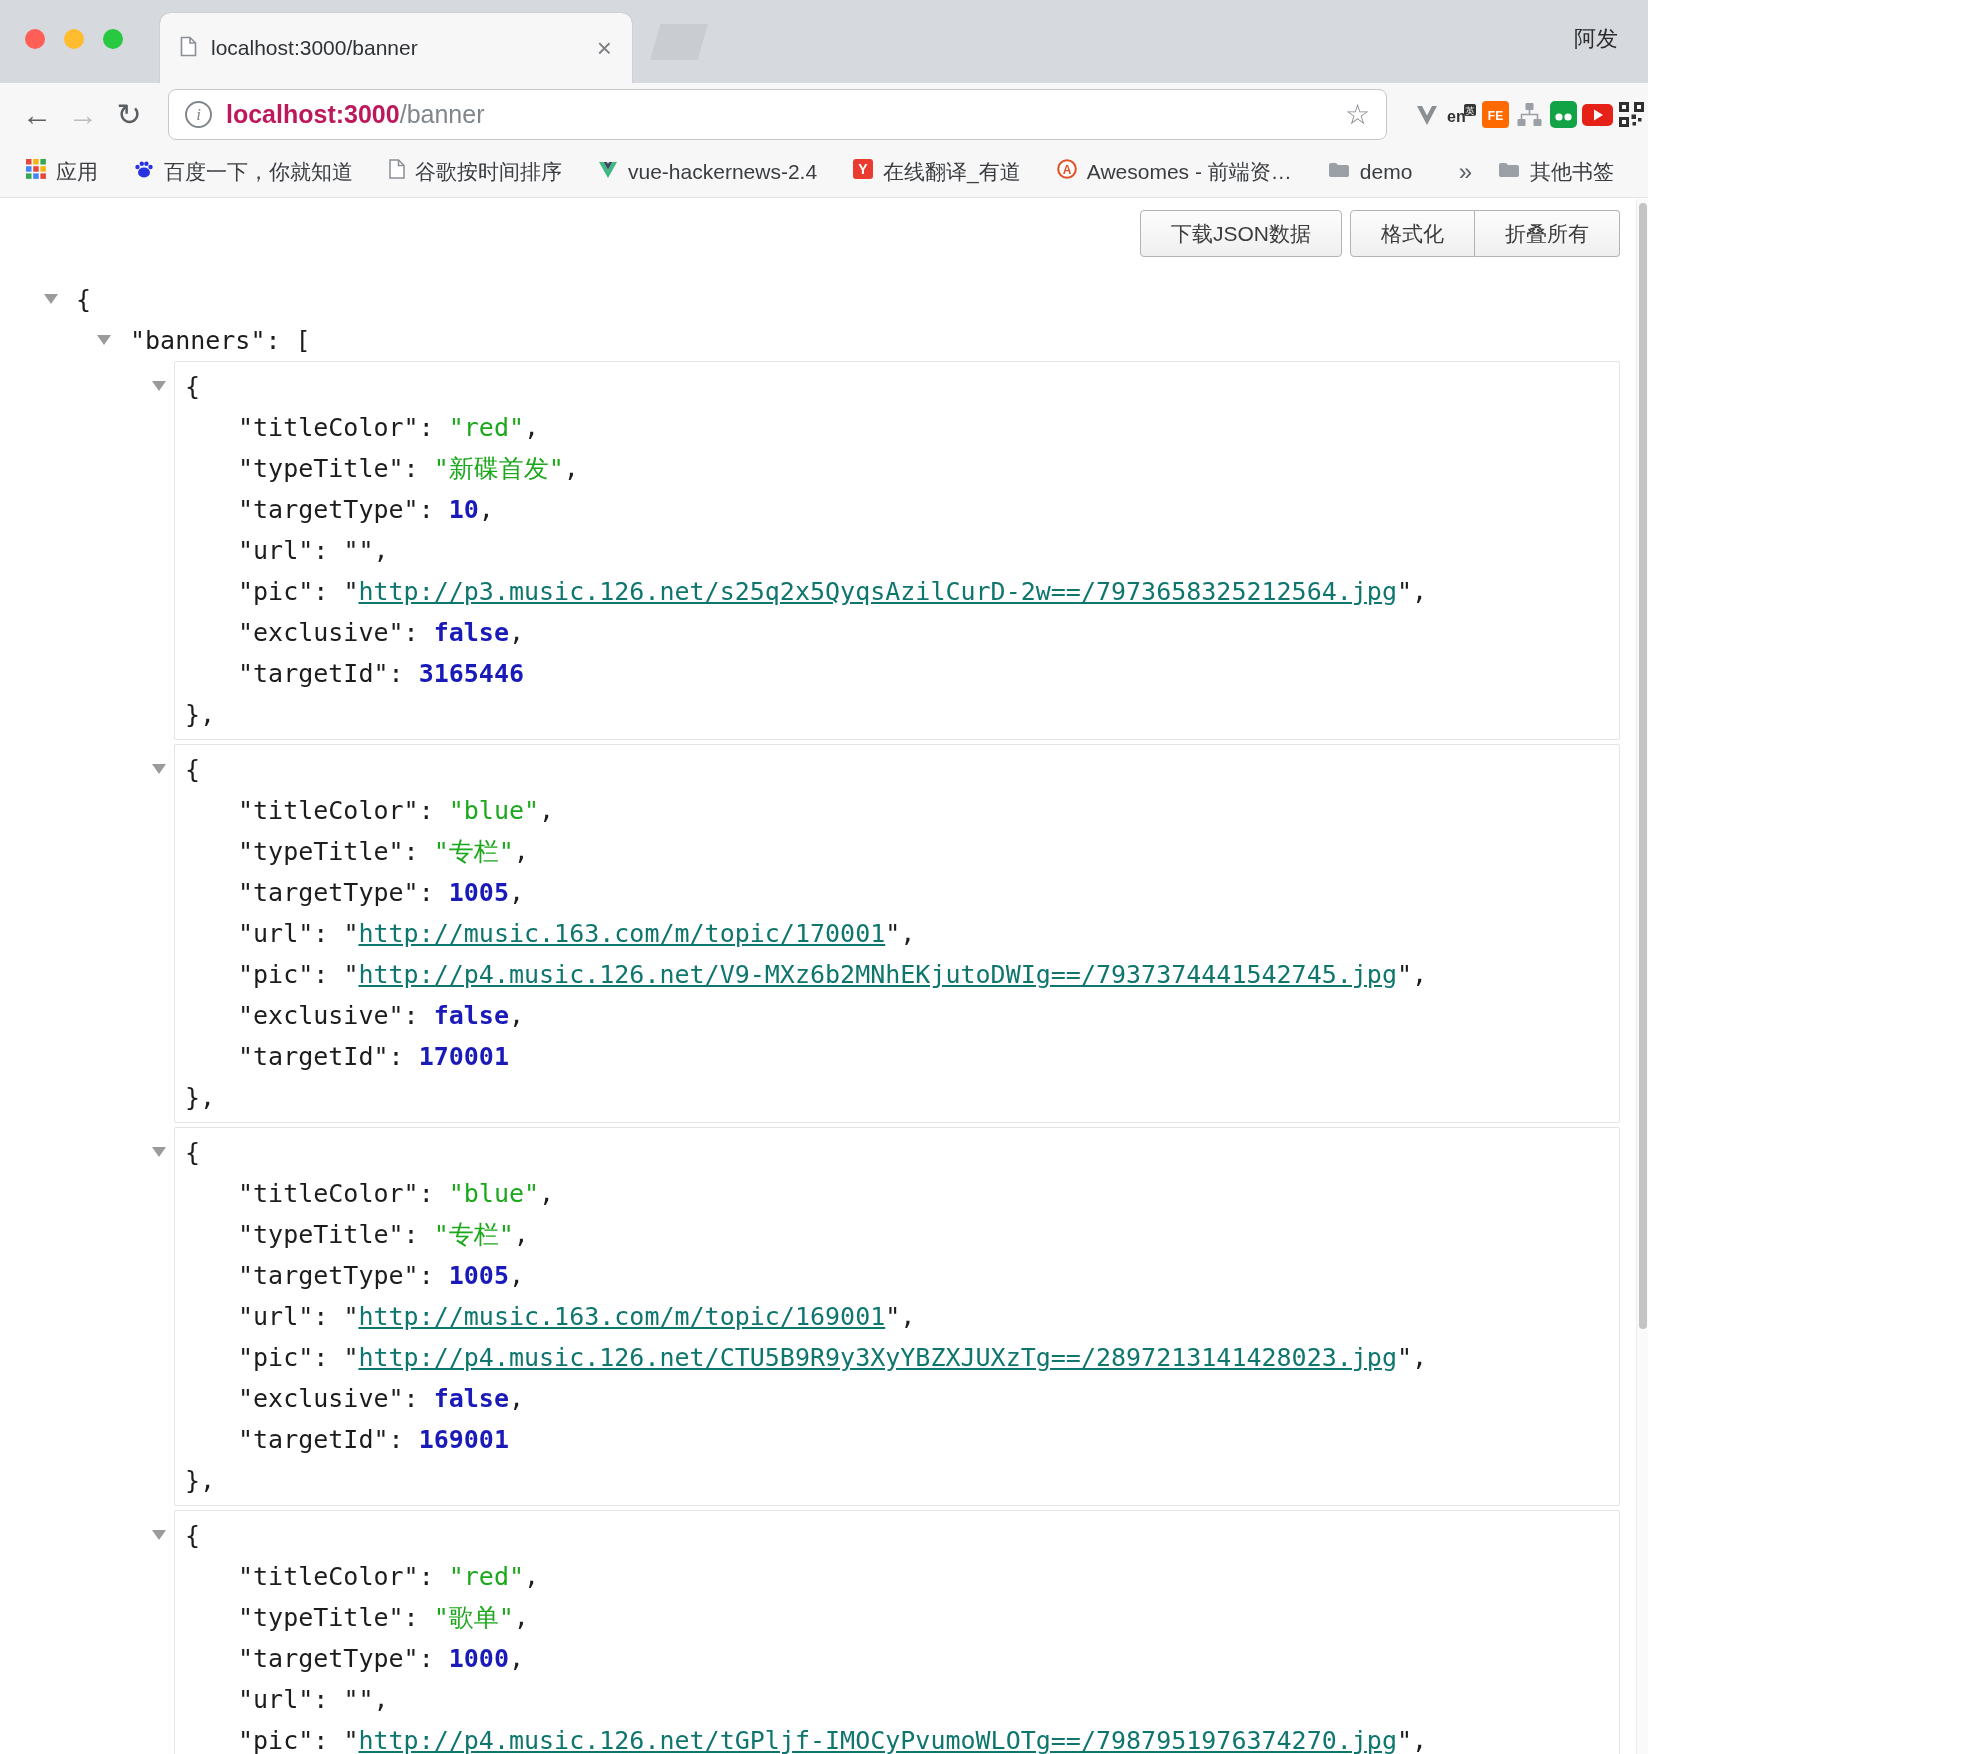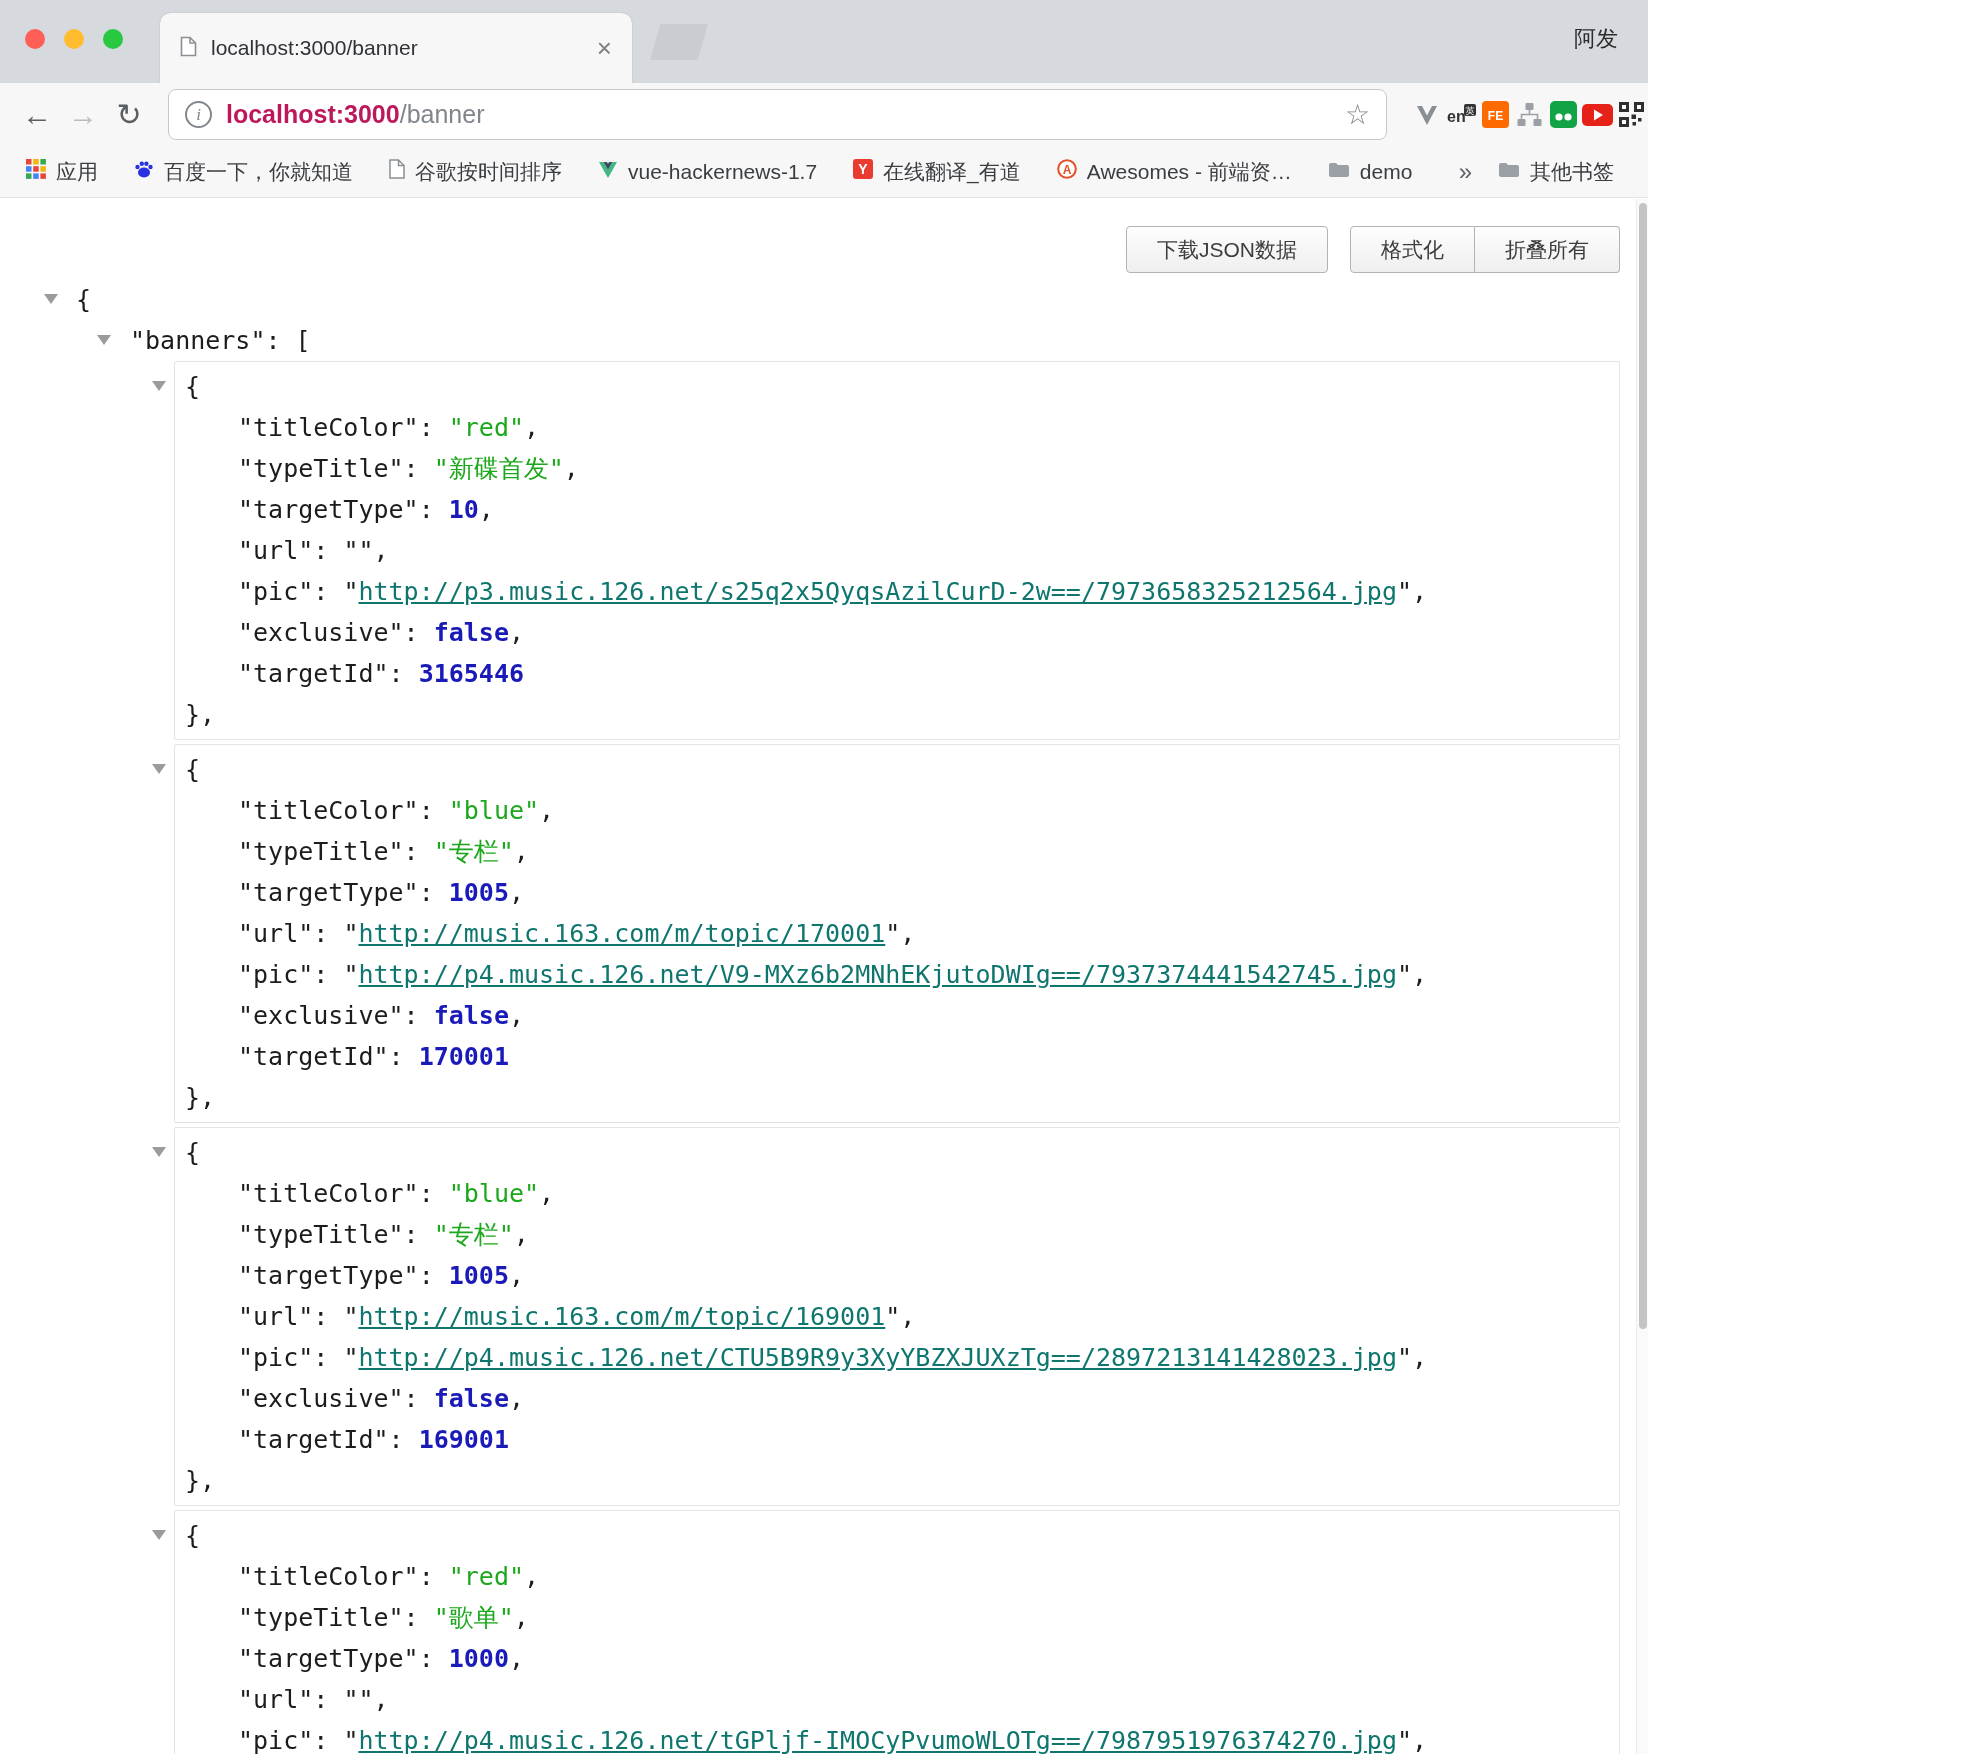--- a/index.html
+++ b/index.html
@@ -44,21 +44,21 @@
   .bookmarks{position:absolute;top:146px;left:0;right:0;height:52px;background:#f7f7f7;
              border-bottom:1px solid #e3e3e3;display:flex;padding:0 26px;
              font-size:21px;color:#3a3d41}
   .bm{display:flex;align-items:center;gap:10px;margin-right:36px;white-space:nowrap}
   .bm-right{margin-left:auto;display:flex;align-items:center;gap:26px}
   .bm-right .bm{margin-right:8px}
   .chev{font-size:24px;color:#5f6368}
 
   
   .content{position:absolute;top:199px;left:0;right:0;bottom:0;background:#fff}
-  .actionbar{position:absolute;top:27px;right:28px;display:flex;gap:22px}
+  .actionbar{position:absolute;top:11px;right:28px;display:flex;gap:8px}
   .btn{height:47px;font-size:21px;color:#3c3c3c;background:linear-gradient(#fdfdfd,#efefef);
        border:1px solid #b3b3b3;border-radius:4px;padding:0 30px;display:flex;align-items:center;
        font-family:"Liberation Sans",sans-serif}
   .seg{display:flex}
   .seg .btn:first-child{border-radius:4px 0 0 4px}
   .seg .btn:last-child{border-radius:0 4px 4px 0;border-left:none}
 
   
   .json{position:absolute;top:80px;left:0;right:0;bottom:0;overflow:hidden;
         font-family:"DejaVu Sans Mono",monospace;font-size:25px;color:#1c1c1c}
@@ -230,21 +230,21 @@
               <path d="M1 1 h8.5 l5.5 5.5 v12.5 H1 z" fill="#fff" stroke="#8a9095" stroke-width="1.5"></path>
               <path d="M9.5 1 v5.5 H15" fill="none" stroke="#8a9095" stroke-width="1.5"></path>
             </svg></span>
           <span>谷歌按时间排序</span>
         </span>
         <span class="bm">
           <span class="bmicon"><svg width="20" height="18" viewBox="0 0 20 18">
               <path d="M1 1 L10 17 L19 1 H14.3 L10 8.8 L5.7 1 z" fill="#41b883"></path>
               <path d="M5.7 1 L10 8.8 L14.3 1 H11 L10 3 L9 1 z" fill="#35495e"></path>
             </svg></span>
-          <span>vue-hackernews-1.7</span>
+          <span>vue-hackernews-2.4</span>
         </span>
         <span class="bm">
           <span class="bmicon"><svg width="20" height="20" viewBox="0 0 20 20">
               <rect width="20" height="20" rx="3" fill="#e93b30"></rect>
               <text x="10" y="15" font-size="14" font-weight="bold" fill="#fff" text-anchor="middle" font-family="Liberation Sans, sans-serif">Y</text>
             </svg></span>
           <span>在线翻译_有道</span>
         </span>
         <span class="bm">
           <span class="bmicon"><svg width="20" height="20" viewBox="0 0 20 20">

